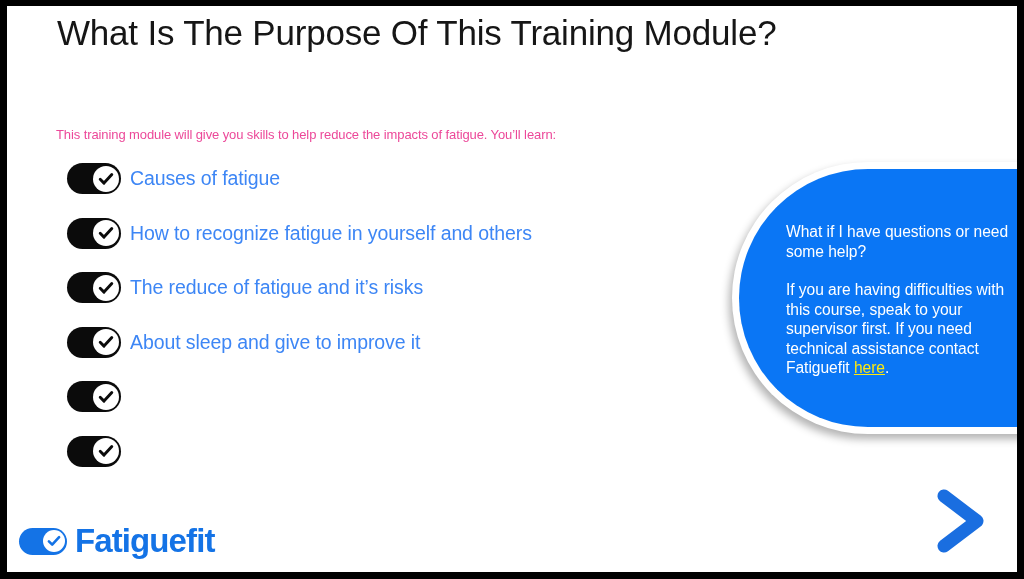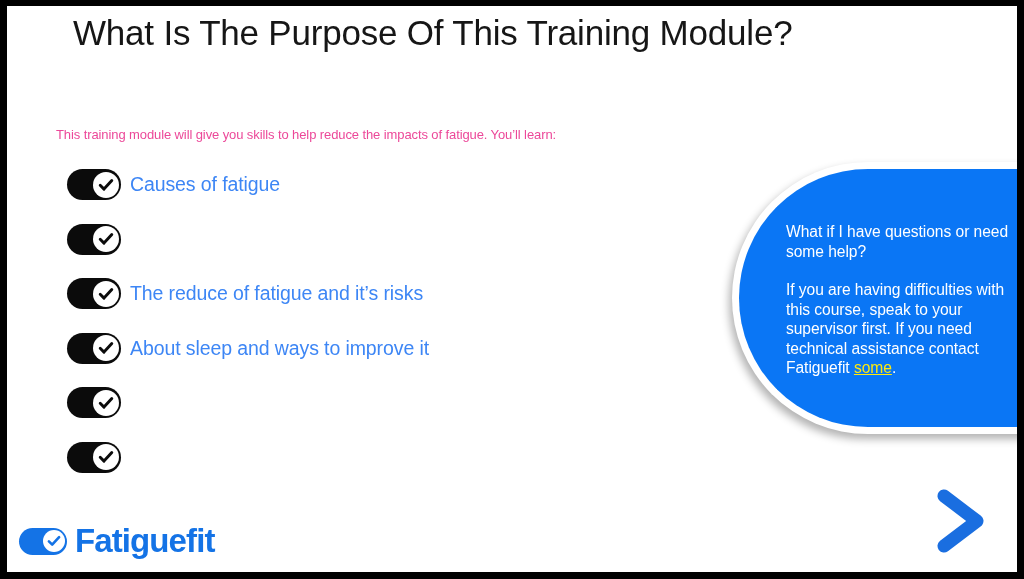--- a/index.html
+++ b/index.html
@@ -14,21 +14,21 @@
     position:absolute;
     left:7px; top:6px;
     width:1010px; height:566px;
     background:#ffffff;
     overflow:hidden;
   }
 
   
   #title {
     position:absolute;
-    left:66px; top:7px;
+    left:50px; top:7px;
     font-size:35px;
     font-weight:500;
     letter-spacing:-0.2px;
     color:#161616;
     white-space:nowrap;
   }
 
   
   #intro {
     position:absolute;
@@ -36,21 +36,21 @@
     font-size:13px;
     font-weight:400;
     color:#ec4899;
     letter-spacing:-0.1px;
     white-space:nowrap;
   }
 
   
   #checklist {
     position:absolute;
-    left:60px; top:162px;
+    left:60px; top:156px;
     width:740px;
   }
   .ck-row {
     position:relative;
     height:54.5px;
     display:flex;
     align-items:flex-start;
   }
   .ck-toggle {
     position:relative;
@@ -173,20 +173,21 @@
     </div>
 
     <div class="ck-row">
       <span class="ck-toggle">
         <span class="knob">
           <svg width="18" height="18" viewBox="0 0 18 18" aria-hidden="true">
             <path d="M3.2 9.3 L7.0 13.1 L14.8 4.6" fill="none" stroke="#0b0b0b" stroke-width="2.9" stroke-linecap="round" stroke-linejoin="round"></path>
           </svg>
         </span>
       </span>
+      <span class="ck-label">How to recognize fatigue in yourself and others</span>
     </div>
 
     <div class="ck-row">
       <span class="ck-toggle">
         <span class="knob">
           <svg width="18" height="18" viewBox="0 0 18 18" aria-hidden="true">
             <path d="M3.2 9.3 L7.0 13.1 L14.8 4.6" fill="none" stroke="#0b0b0b" stroke-width="2.9" stroke-linecap="round" stroke-linejoin="round"></path>
           </svg>
         </span>
       </span>
@@ -194,21 +195,21 @@
     </div>
 
     <div class="ck-row">
       <span class="ck-toggle">
         <span class="knob">
           <svg width="18" height="18" viewBox="0 0 18 18" aria-hidden="true">
             <path d="M3.2 9.3 L7.0 13.1 L14.8 4.6" fill="none" stroke="#0b0b0b" stroke-width="2.9" stroke-linecap="round" stroke-linejoin="round"></path>
           </svg>
         </span>
       </span>
-      <span class="ck-label">About sleep and ways to improve it</span>
+      <span class="ck-label">About sleep and give to improve it</span>
     </div>
 
     <div class="ck-row">
       <span class="ck-toggle">
         <span class="knob">
           <svg width="18" height="18" viewBox="0 0 18 18" aria-hidden="true">
             <path d="M3.2 9.3 L7.0 13.1 L14.8 4.6" fill="none" stroke="#0b0b0b" stroke-width="2.9" stroke-linecap="round" stroke-linejoin="round"></path>
           </svg>
         </span>
       </span>
@@ -223,21 +224,21 @@
         </span>
       </span>
     </div>
 
   </div>
 
   <div id="callout-wrap">
     <div id="callout"></div>
     <div id="callout-text">
       <p class="q">What if I have questions or need some help?</p>
-      <p><span>If you are having difficulties with this course, speak to your supervisor first. If you need technical assistance contact Fatiguefit </span><a id="callout-link" href="#">some</a><span>.</span></p>
+      <p><span>If you are having difficulties with this course, speak to your supervisor first. If you need technical assistance contact Fatiguefit </span><a id="callout-link" href="#">here</a><span>.</span></p>
     </div>
   </div>
 
   <div id="logo">
     <span id="logo-mark">
       <span class="lknob">
         <svg width="16" height="16" viewBox="0 0 16 16" aria-hidden="true">
           <path d="M2.9 8.3 L6.2 11.6 L13.1 4.2" fill="none" stroke="#1473e6" stroke-width="2.6" stroke-linecap="round" stroke-linejoin="round"></path>
         </svg>
       </span>

